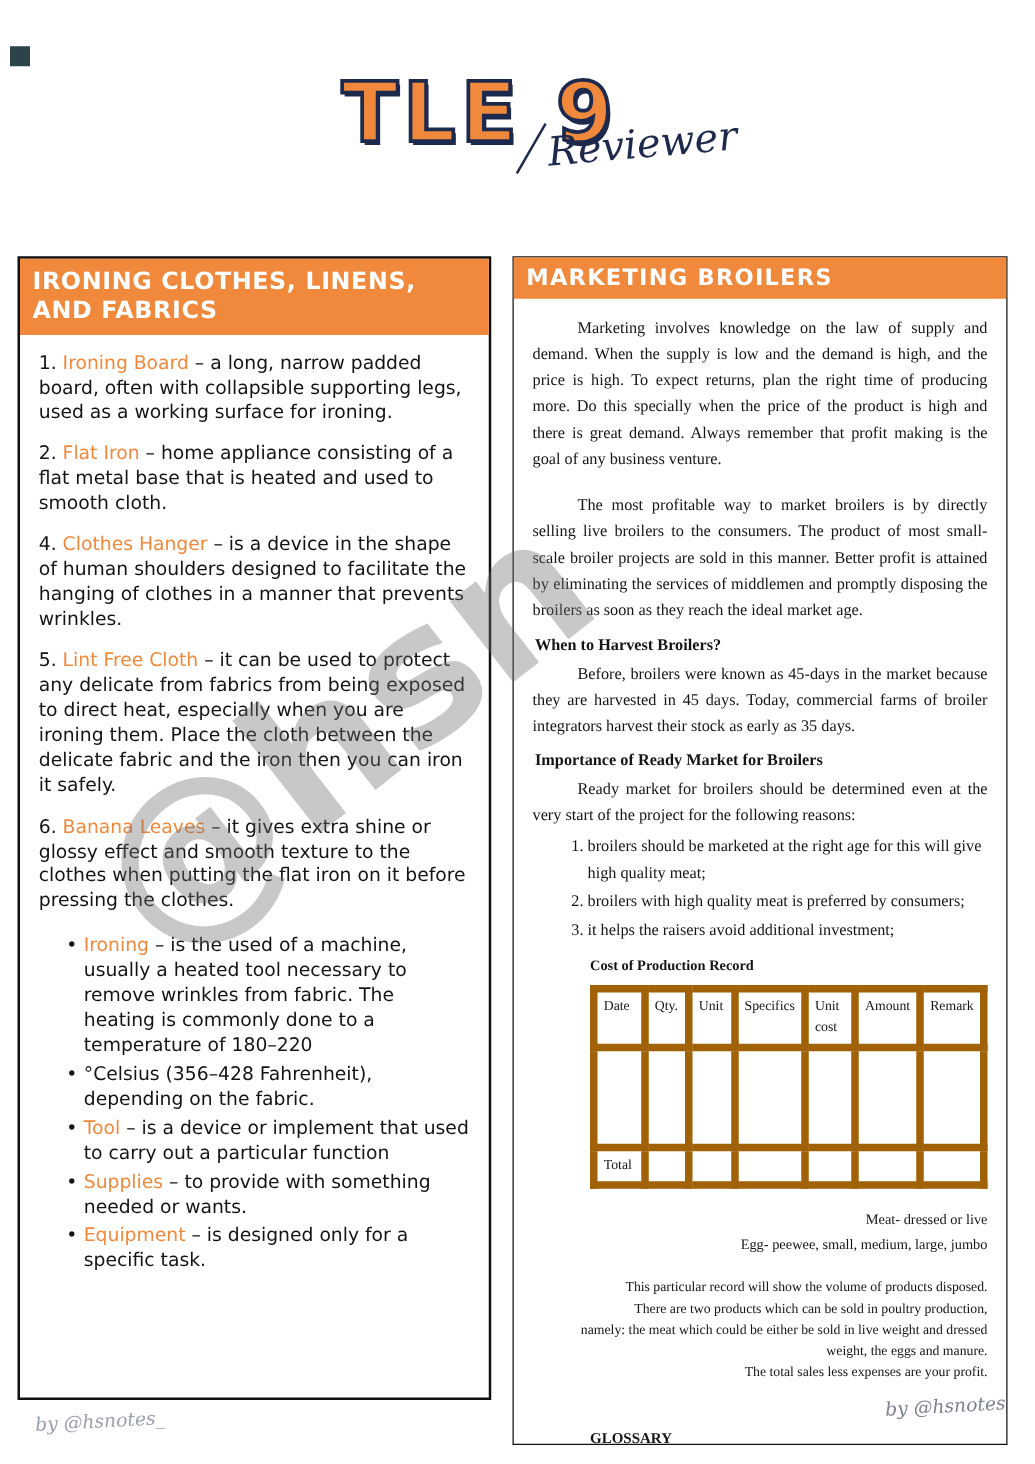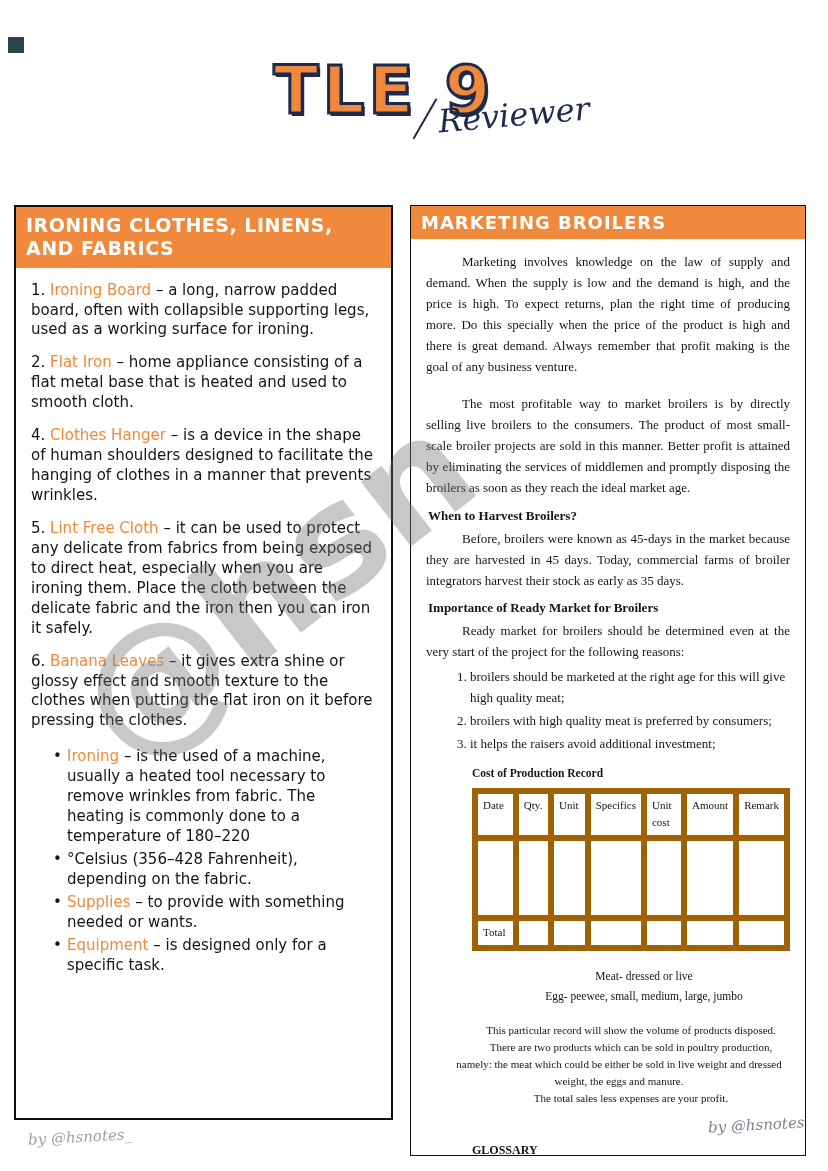--- a/index.html
+++ b/index.html
@@ -148,28 +148,28 @@
     vertical-align: top;
   }
   table.cost-table td.empty-row { height: 80px; }
   table.cost-table td.total-row { height: 14px; }
 
   .notes-block {
     margin: 16px 0 0 72px;
     font-family: "Liberation Serif", serif;
     font-size: 11.5px;
     line-height: 1.7;
-    text-align: center;
+    text-align: right;
   }
   .small-paras {
     margin: 16px 0 0 22px;
     font-family: "Liberation Serif", serif;
     font-size: 11px;
     line-height: 1.55;
-    text-align: center;
+    text-align: right;
   }
   .small-paras .sp { text-indent: 24px; }
 
   .glossary-block { margin: 34px 0 0 46px; font-family: "Liberation Serif", serif; text-align: left; }
   .glossary-title { font-weight: bold; font-size: 12px; margin-bottom: 6px; }
 
   
   .footer-left {
     position: absolute; left: 28px; top: 1128px;
     font-family: "DejaVu Serif", serif;
@@ -229,20 +229,24 @@
     </div>
 
     <div class="bullets">
       <div class="bullet-item">
         <span class="term">Ironing</span>
         <span>– is the used of a machine, usually a heated tool necessary to remove wrinkles from fabric. The heating is commonly done to a temperature of 180–220</span>
       </div>
       <div class="bullet-item">
         <span class="term"></span>
         <span>°Celsius (356–428 Fahrenheit), depending on the fabric.</span>
+      </div>
+      <div class="bullet-item">
+        <span class="term">Tool</span>
+        <span>– is a device or implement that used to carry out a particular function</span>
       </div>
       <div class="bullet-item">
         <span class="term">Supplies</span>
         <span>– to provide with something needed or wants.</span>
       </div>
       <div class="bullet-item">
         <span class="term">Equipment</span>
         <span>– is designed only for a specific task.</span>
       </div>
     </div>

